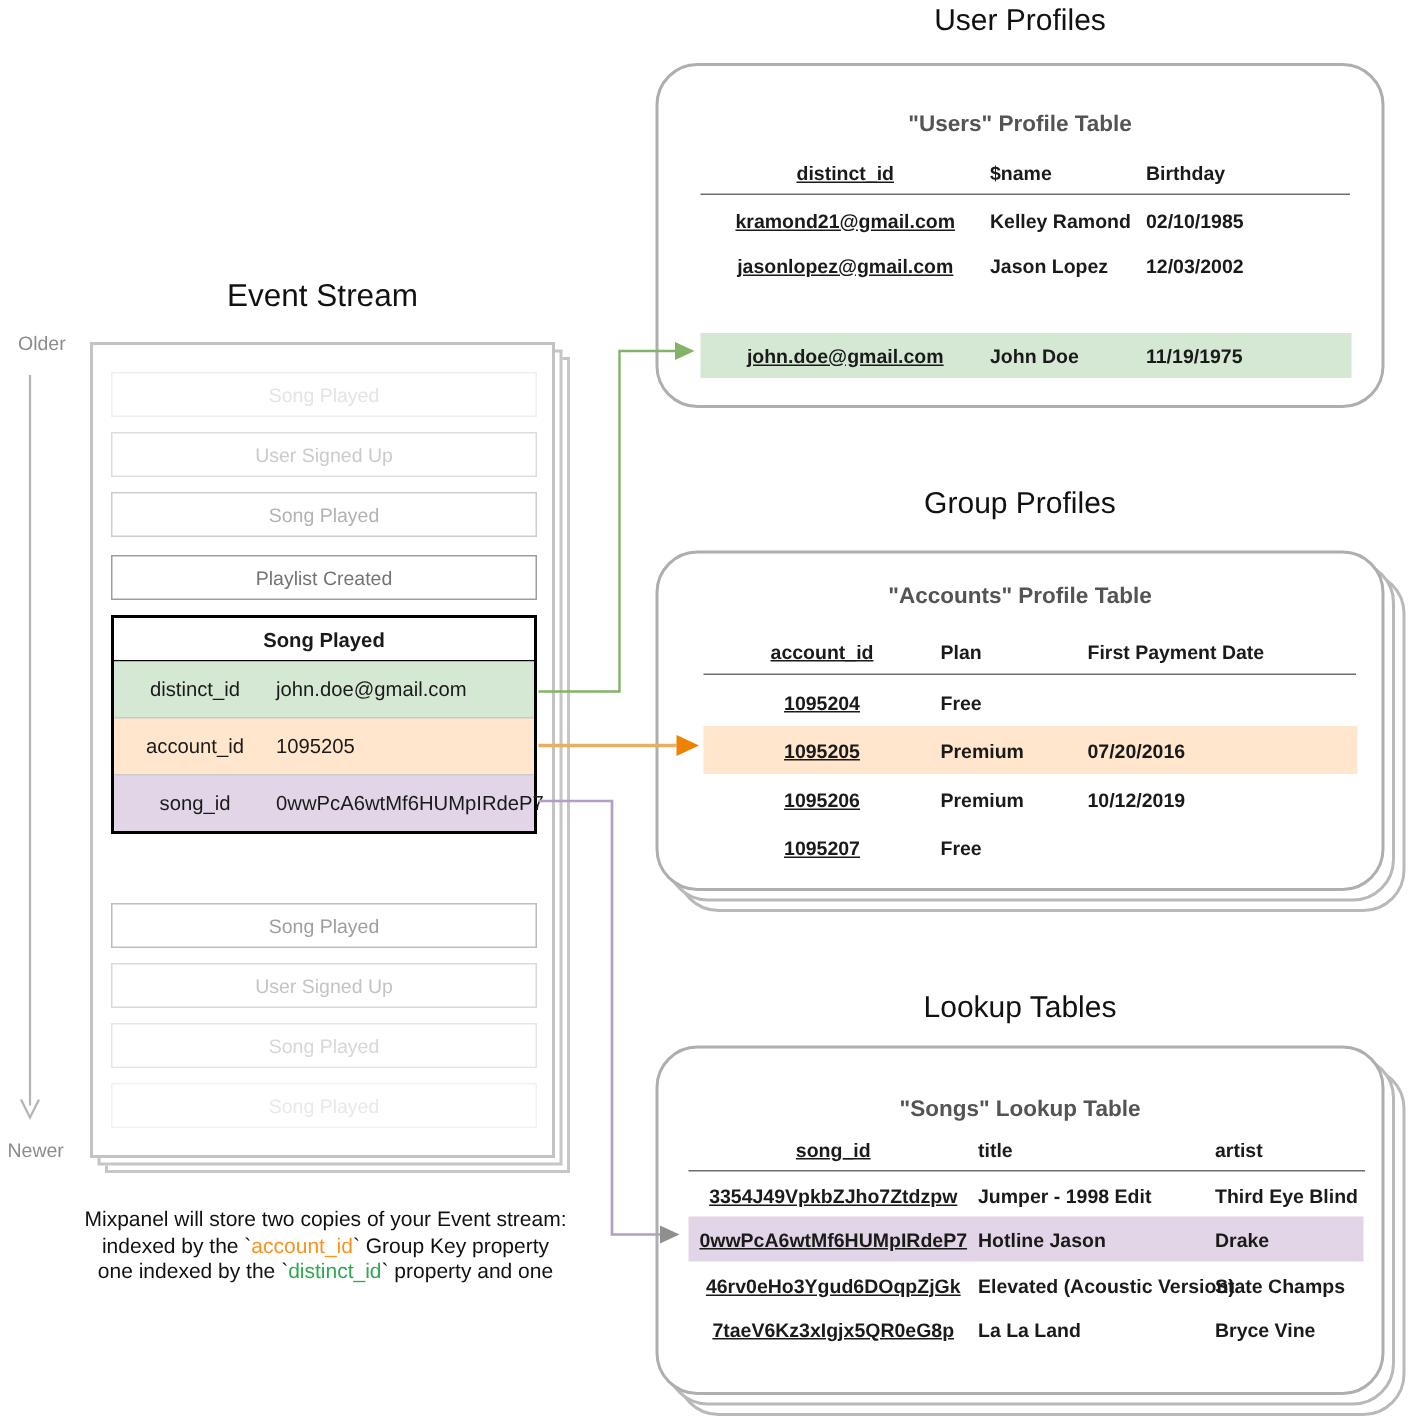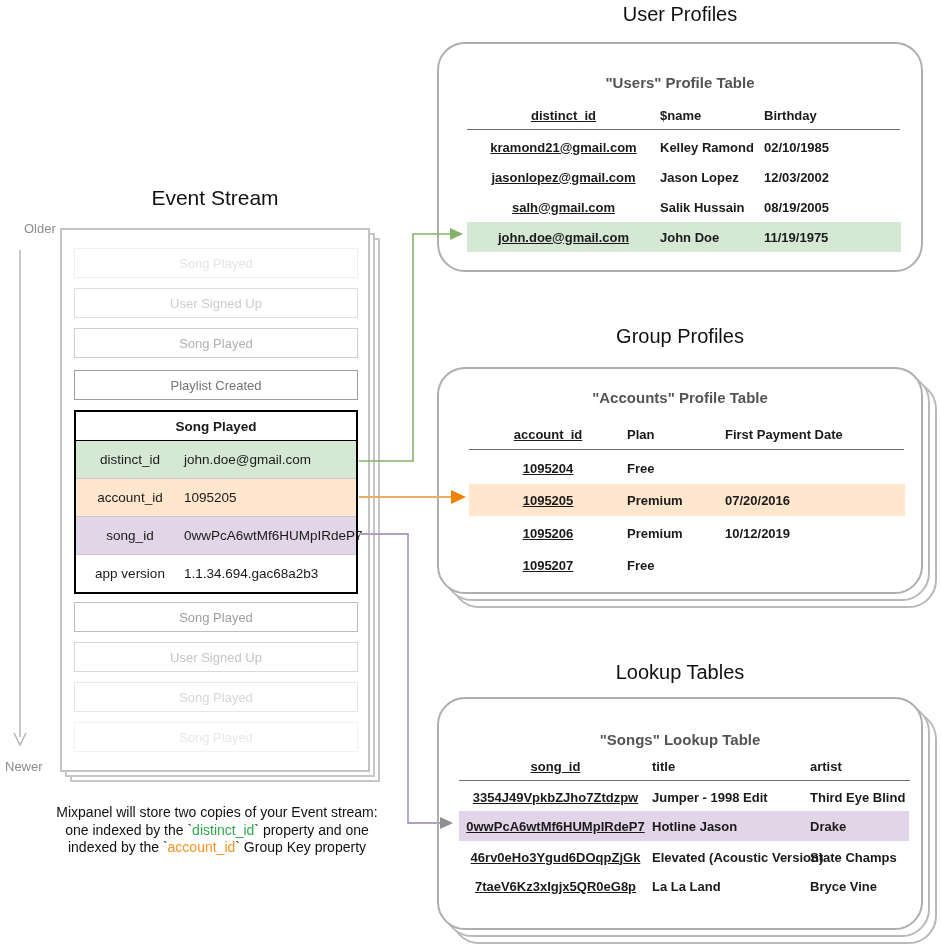--- a/index.html
+++ b/index.html
@@ -52,21 +52,21 @@
     font-size:14px;line-height:17.5px;color:#111;}
   .overlay{position:absolute;left:0;top:0;pointer-events:none;}
 </style>
 </head>
 <body>
 
 <div class="canvas">
 
   <div class="abs stream-title" style="left:60px;top:186px;width:310px;">Event Stream</div>
 
-  <div class="tl-label" style="left:24px;top:221px;">Older</div>
+  <div class="tl-label" style="left:12px;top:221px;">Older</div>
   <div class="tl-label" style="left:5px;top:759px;">Newer</div>
 
   <div class="stack-layer sq" style="left:70px;top:238px;width:310px;height:544px;"></div>
   <div class="stack-layer sq" style="left:65px;top:233px;width:310px;height:544px;"></div>
   <div class="stream-box" style="left:60px;top:228px;width:310px;height:544px;"></div>
 
   <div class="event fade1" style="top:248px;">Song Played</div>
   <div class="event fade2" style="top:288px;">User Signed Up</div>
   <div class="event fade3" style="top:328px;">Song Played</div>
   <div class="event fade4" style="top:370px;">Playlist Created</div>
@@ -78,60 +78,51 @@
       <span class="v">john.doe@gmail.com</span>
     </div>
     <div class="prow" style="background-color: rgb(255, 230, 204);">
       <span class="k">account_id</span>
       <span class="v">1095205</span>
     </div>
     <div class="prow" style="background-color: rgb(225, 213, 231);">
       <span class="k">song_id</span>
       <span class="v">0wwPcA6wtMf6HUMpIRdeP7</span>
     </div>
-    <div class="prow">
-      <span class="k">app version</span>
-      <span class="v">1.1.34.694.gac68a2b3</span>
-    </div>
   </div>
 
   <div class="event fade6" style="top:602px;">Song Played</div>
   <div class="event fade7" style="top:642px;">User Signed Up</div>
   <div class="event fade8" style="top:682px;">Song Played</div>
   <div class="event fade9" style="top:722px;">Song Played</div>
 
   <div class="caption">
     <div>Mixpanel will store two copies of your Event stream:</div>
+    <div><span>indexed by the `</span><span style="color: rgb(247, 148, 32);">account_id</span><span>` Group Key property</span></div>
     <div><span>one indexed by the `</span><span style="color: rgb(47, 168, 79);">distinct_id</span><span>` property and one</span></div>
-    <div><span>indexed by the `</span><span style="color: rgb(247, 148, 32);">account_id</span><span>` Group Key property</span></div>
   </div>
 
   <div class="abs sec-title" style="left:437px;top:3px;width:486px;">User Profiles</div>
   <div class="card" style="left:437px;top:42px;width:486px;height:230px;">
     <div class="t-title" style="top:30px;">"Users" Profile Table</div>
     <div class="t-row u-grid hdr" style="left:28px;top:56px;width:434px;height:30px;">
       <span class="c1 und">distinct_id</span>
       <span>$name</span>
       <span>Birthday</span>
     </div>
     <div class="rule" style="left:28px;top:85px;width:433px;"></div>
     <div class="t-row u-grid" style="left:28px;top:88px;width:434px;height:30px;">
       <span class="c1 und">kramond21@gmail.com</span>
       <span>Kelley Ramond</span>
       <span>02/10/1985</span>
     </div>
     <div class="t-row u-grid" style="left:28px;top:118px;width:434px;height:30px;">
       <span class="c1 und">jasonlopez@gmail.com</span>
       <span>Jason Lopez</span>
       <span>12/03/2002</span>
-    </div>
-    <div class="t-row u-grid" style="left:28px;top:148px;width:434px;height:30px;">
-      <span class="c1 und">salh@gmail.com</span>
-      <span>Salik Hussain</span>
-      <span>08/19/2005</span>
     </div>
     <div class="t-row u-grid" style="left: 28px; top: 178px; width: 434px; height: 30px; background-color: rgb(213, 232, 212);">
       <span class="c1 und">john.doe@gmail.com</span>
       <span>John Doe</span>
       <span>11/19/1975</span>
     </div>
   </div>
 
   <div class="abs sec-title" style="left:437px;top:325px;width:486px;">Group Profiles</div>
   <div class="stack-layer" style="left:451px;top:381px;width:486px;height:227px;border-radius:28px;"></div>

